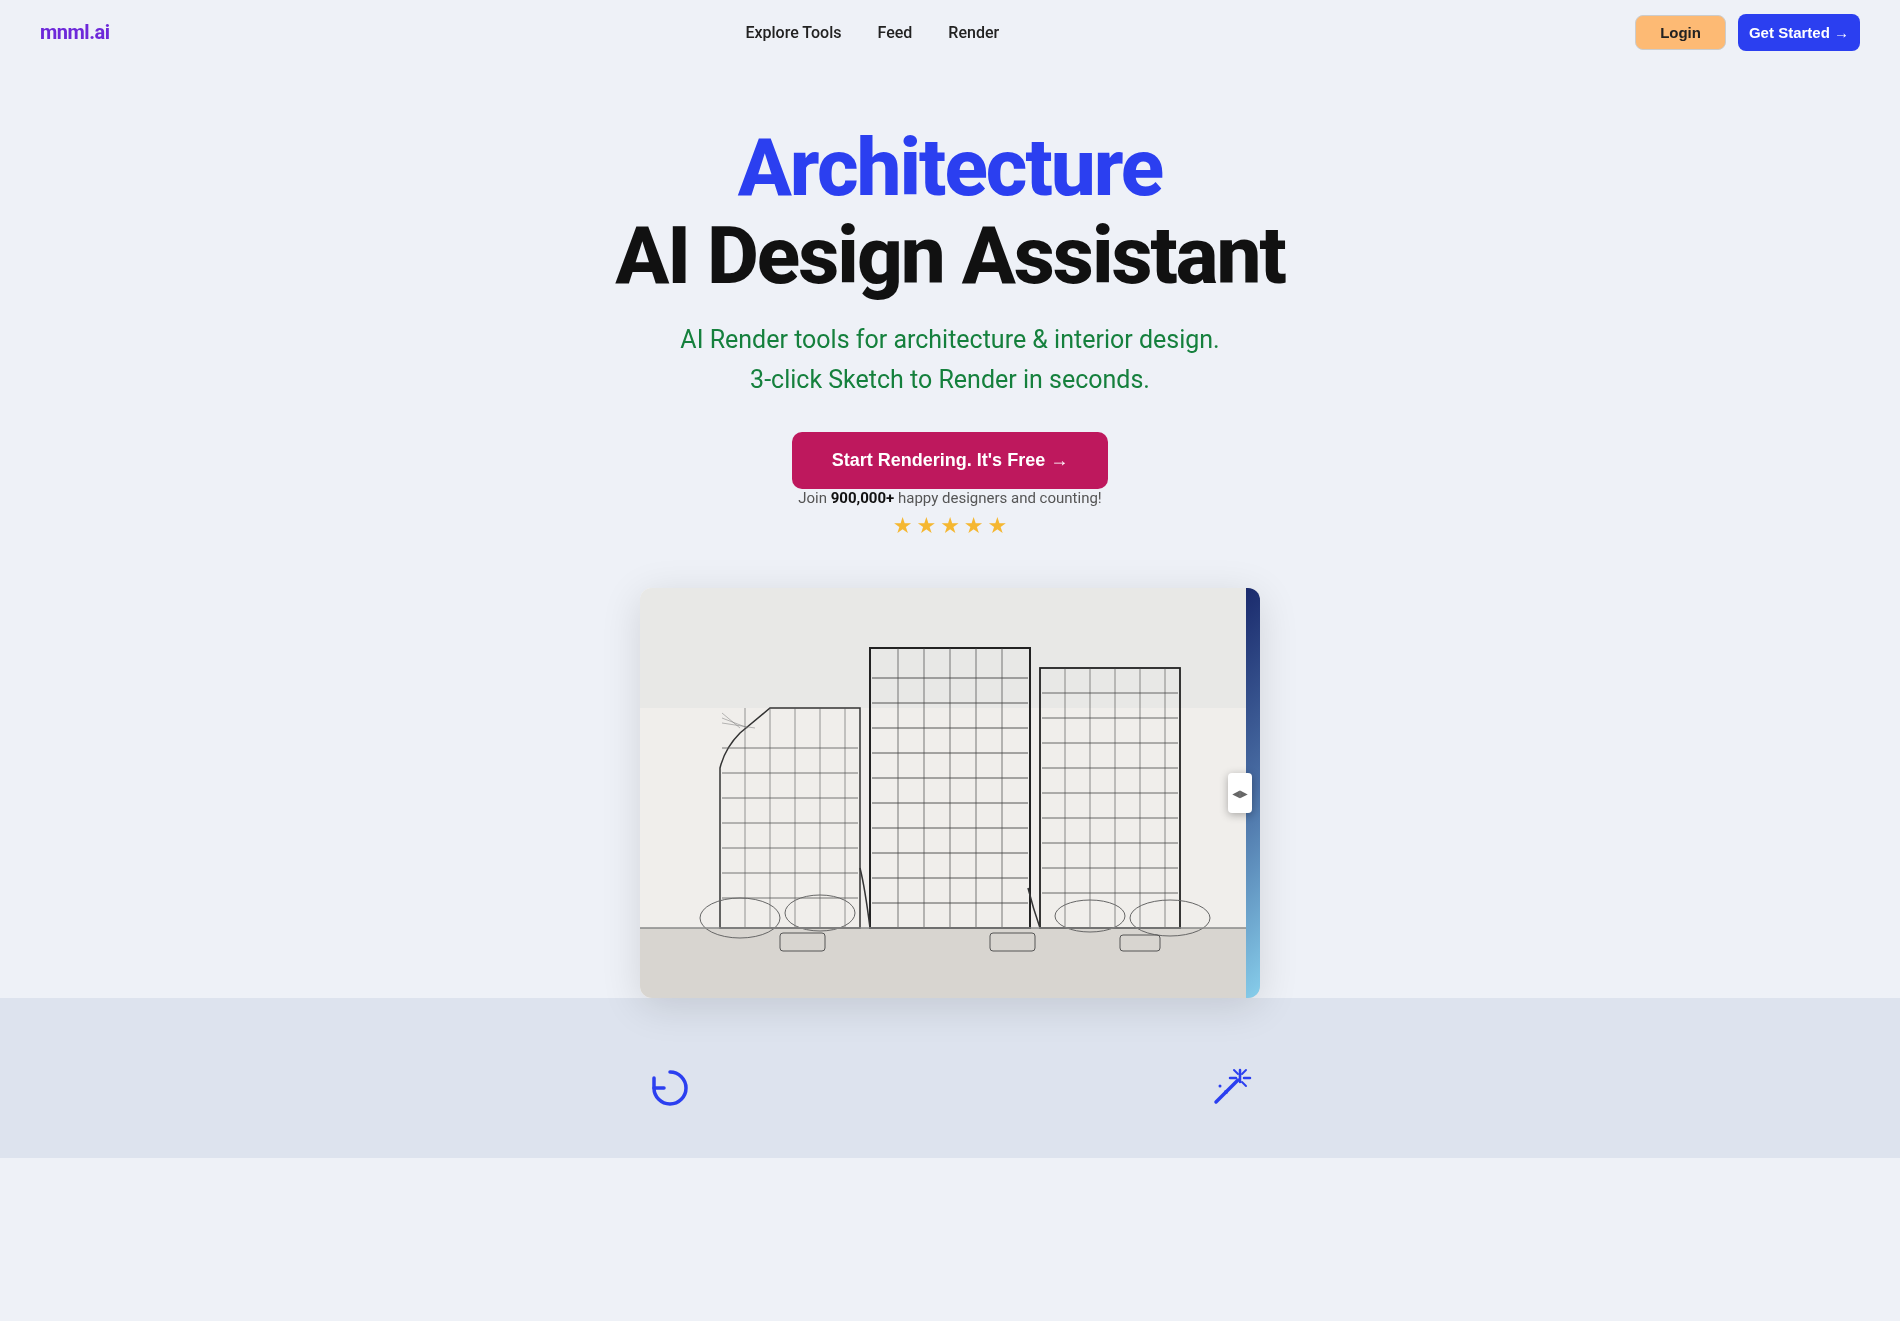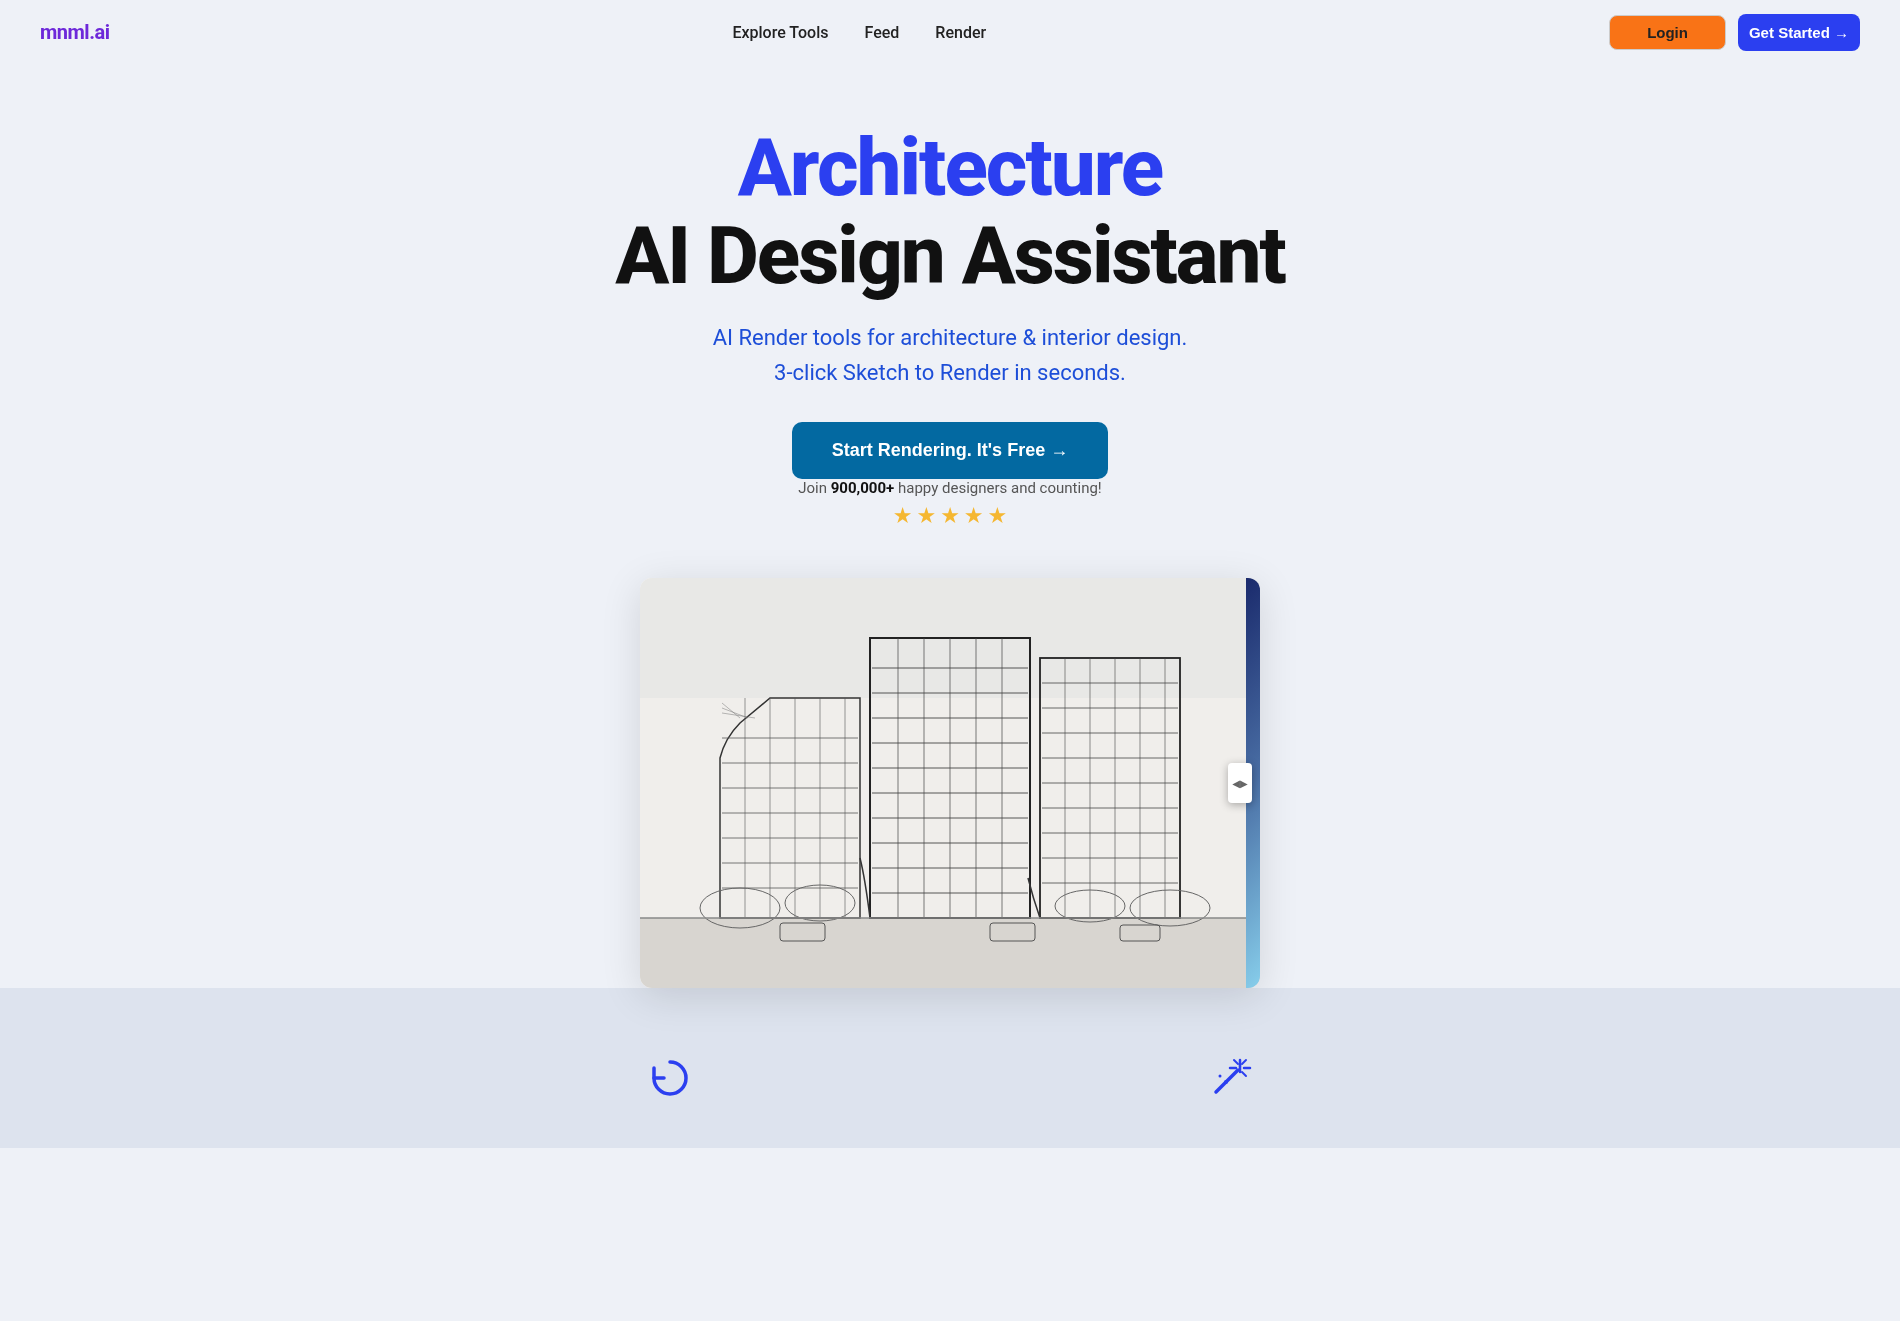--- a/index.html
+++ b/index.html
@@ -48,23 +48,23 @@
       cursor: pointer;
     }
 
     .navbar-actions {
       display: flex;
       align-items: center;
       gap: 12px;
     }
 
     .btn-login {
-      padding: 8px 37px;
+      padding: 8px 24px;
       border: 1.5px solid #ccc;
-      background: #f97316;
+      background: #fdba74;
       border-radius: 8px;
       font-size: 15px;
       font-weight: 600;
       color: #222;
       cursor: pointer;
     }
 
     .btn-get-started {
       padding: 10px 11px;
       background: #2b3ff0;
@@ -101,29 +101,29 @@
     .hero-title-dark {
       font-size: 80px;
       font-weight: 800;
       color: #111;
       line-height: 1.1;
       letter-spacing: -2px;
     }
 
     .hero-subtitle {
       margin-top: 20px;
-      font-size: 22px;
-      color: #1d4ed8;
+      font-size: 25px;
+      color: #15803d;
       line-height: 1.6;
     }
 
     .btn-cta {
       margin-top: 32px;
       padding: 18px 40px;
-      background: #0369a1;
+      background: #be185d;
       color: white;
       border: none;
       border-radius: 10px;
       font-size: 18px;
       font-weight: 600;
       cursor: pointer;
       display: flex;
       align-items: center;
       gap: 10px;
     }

